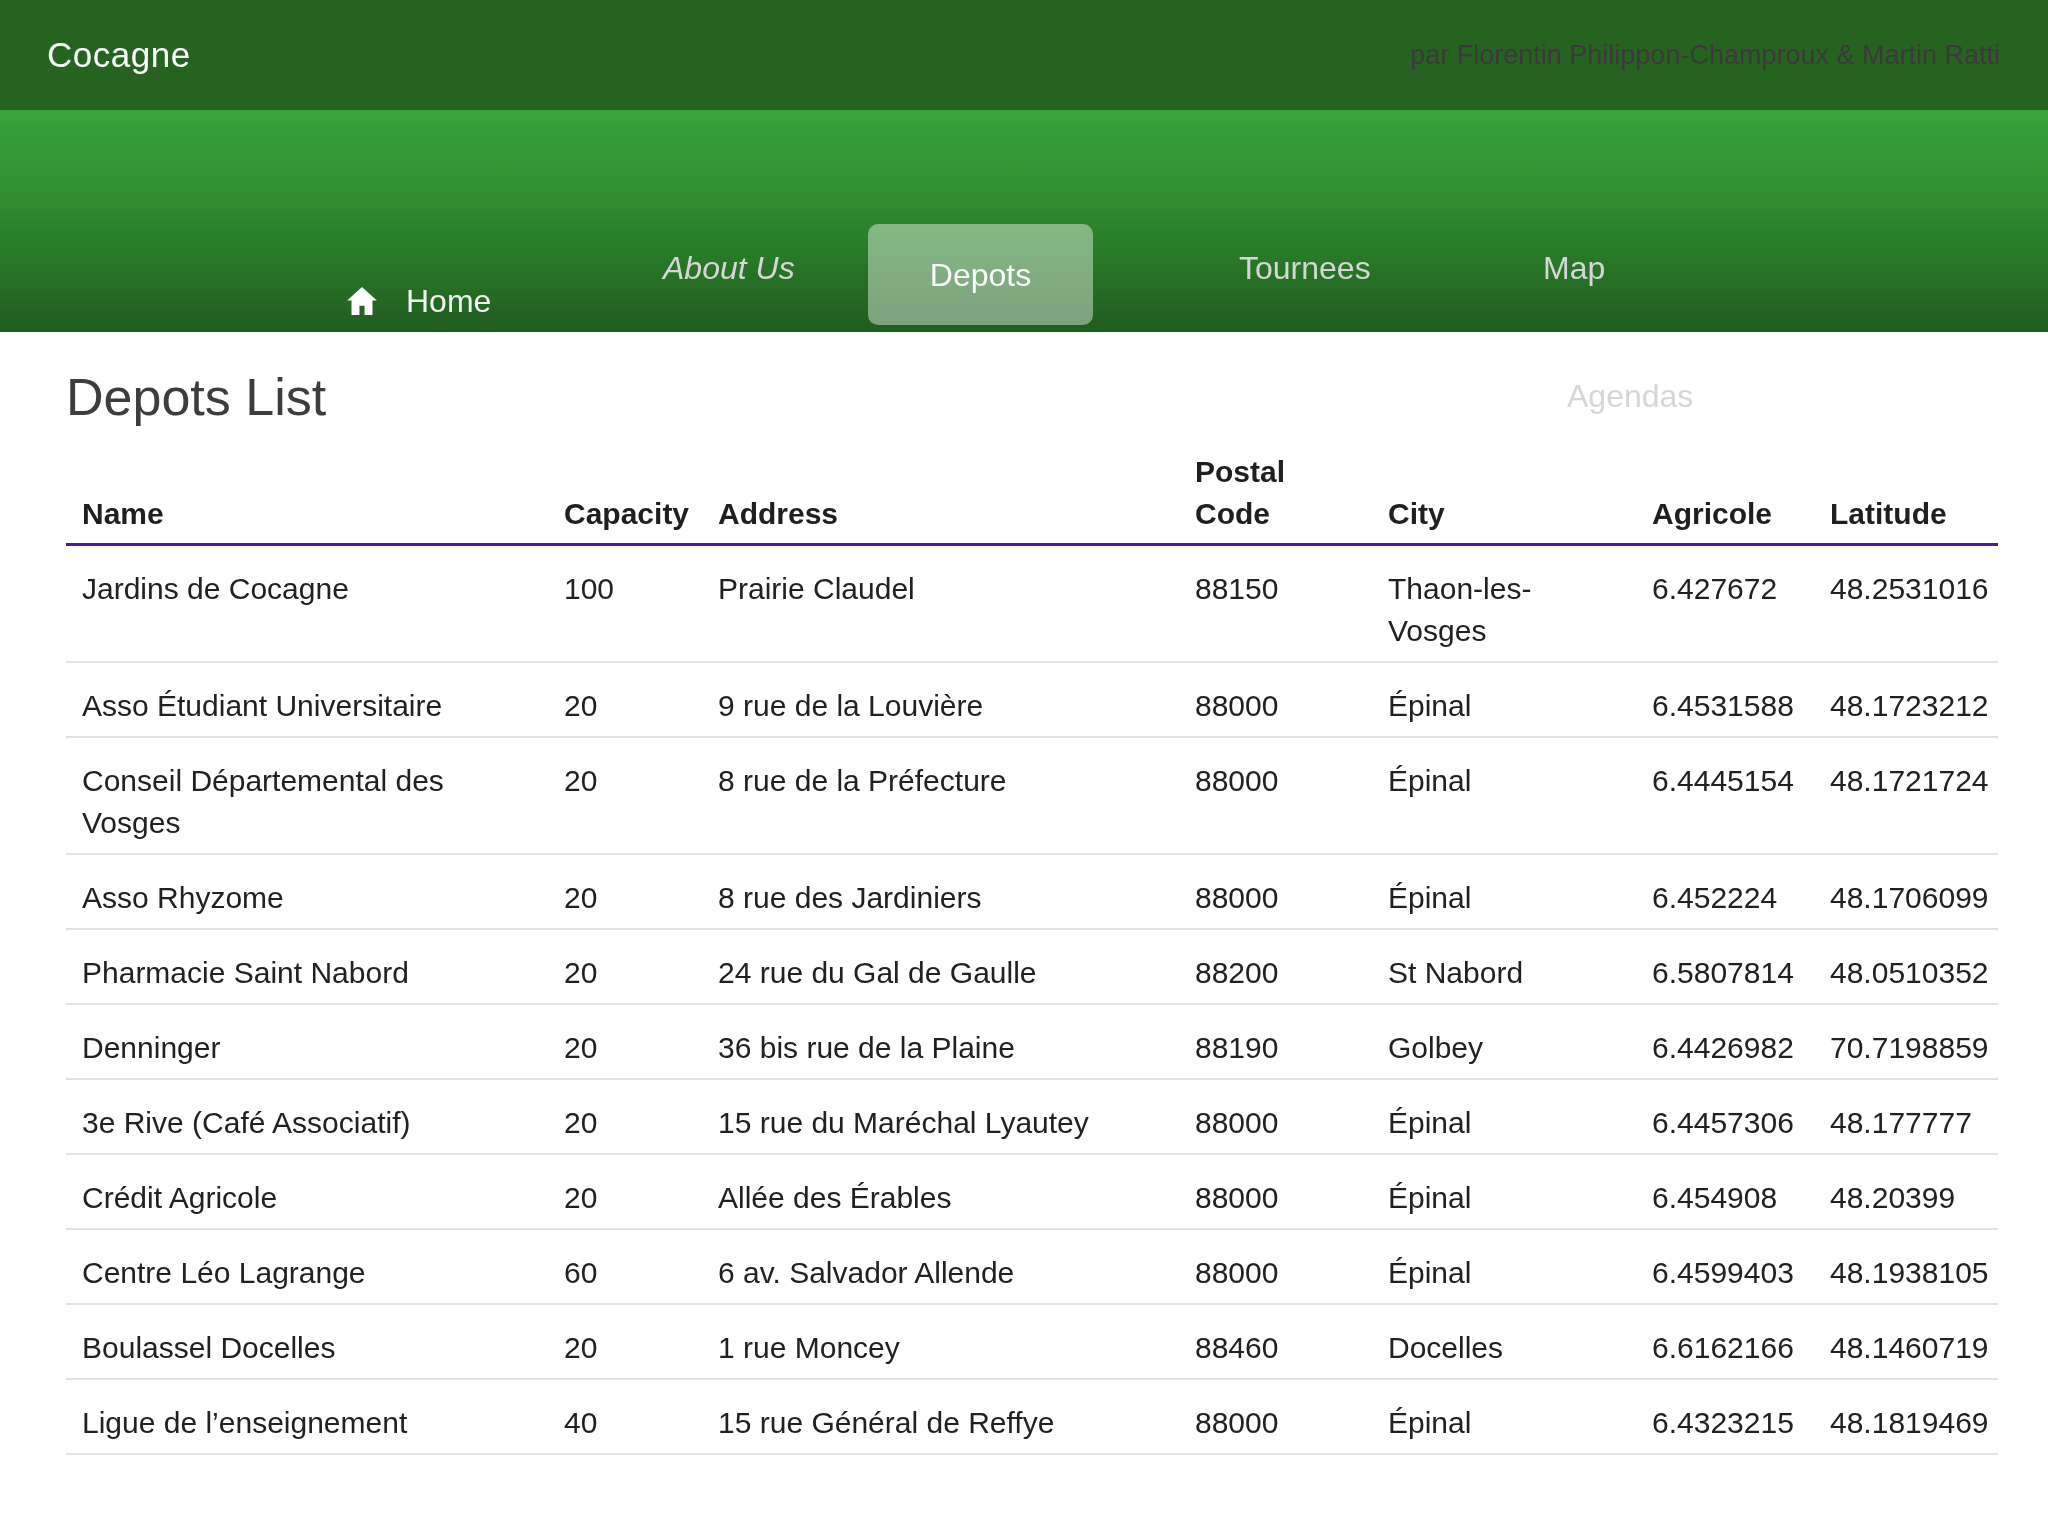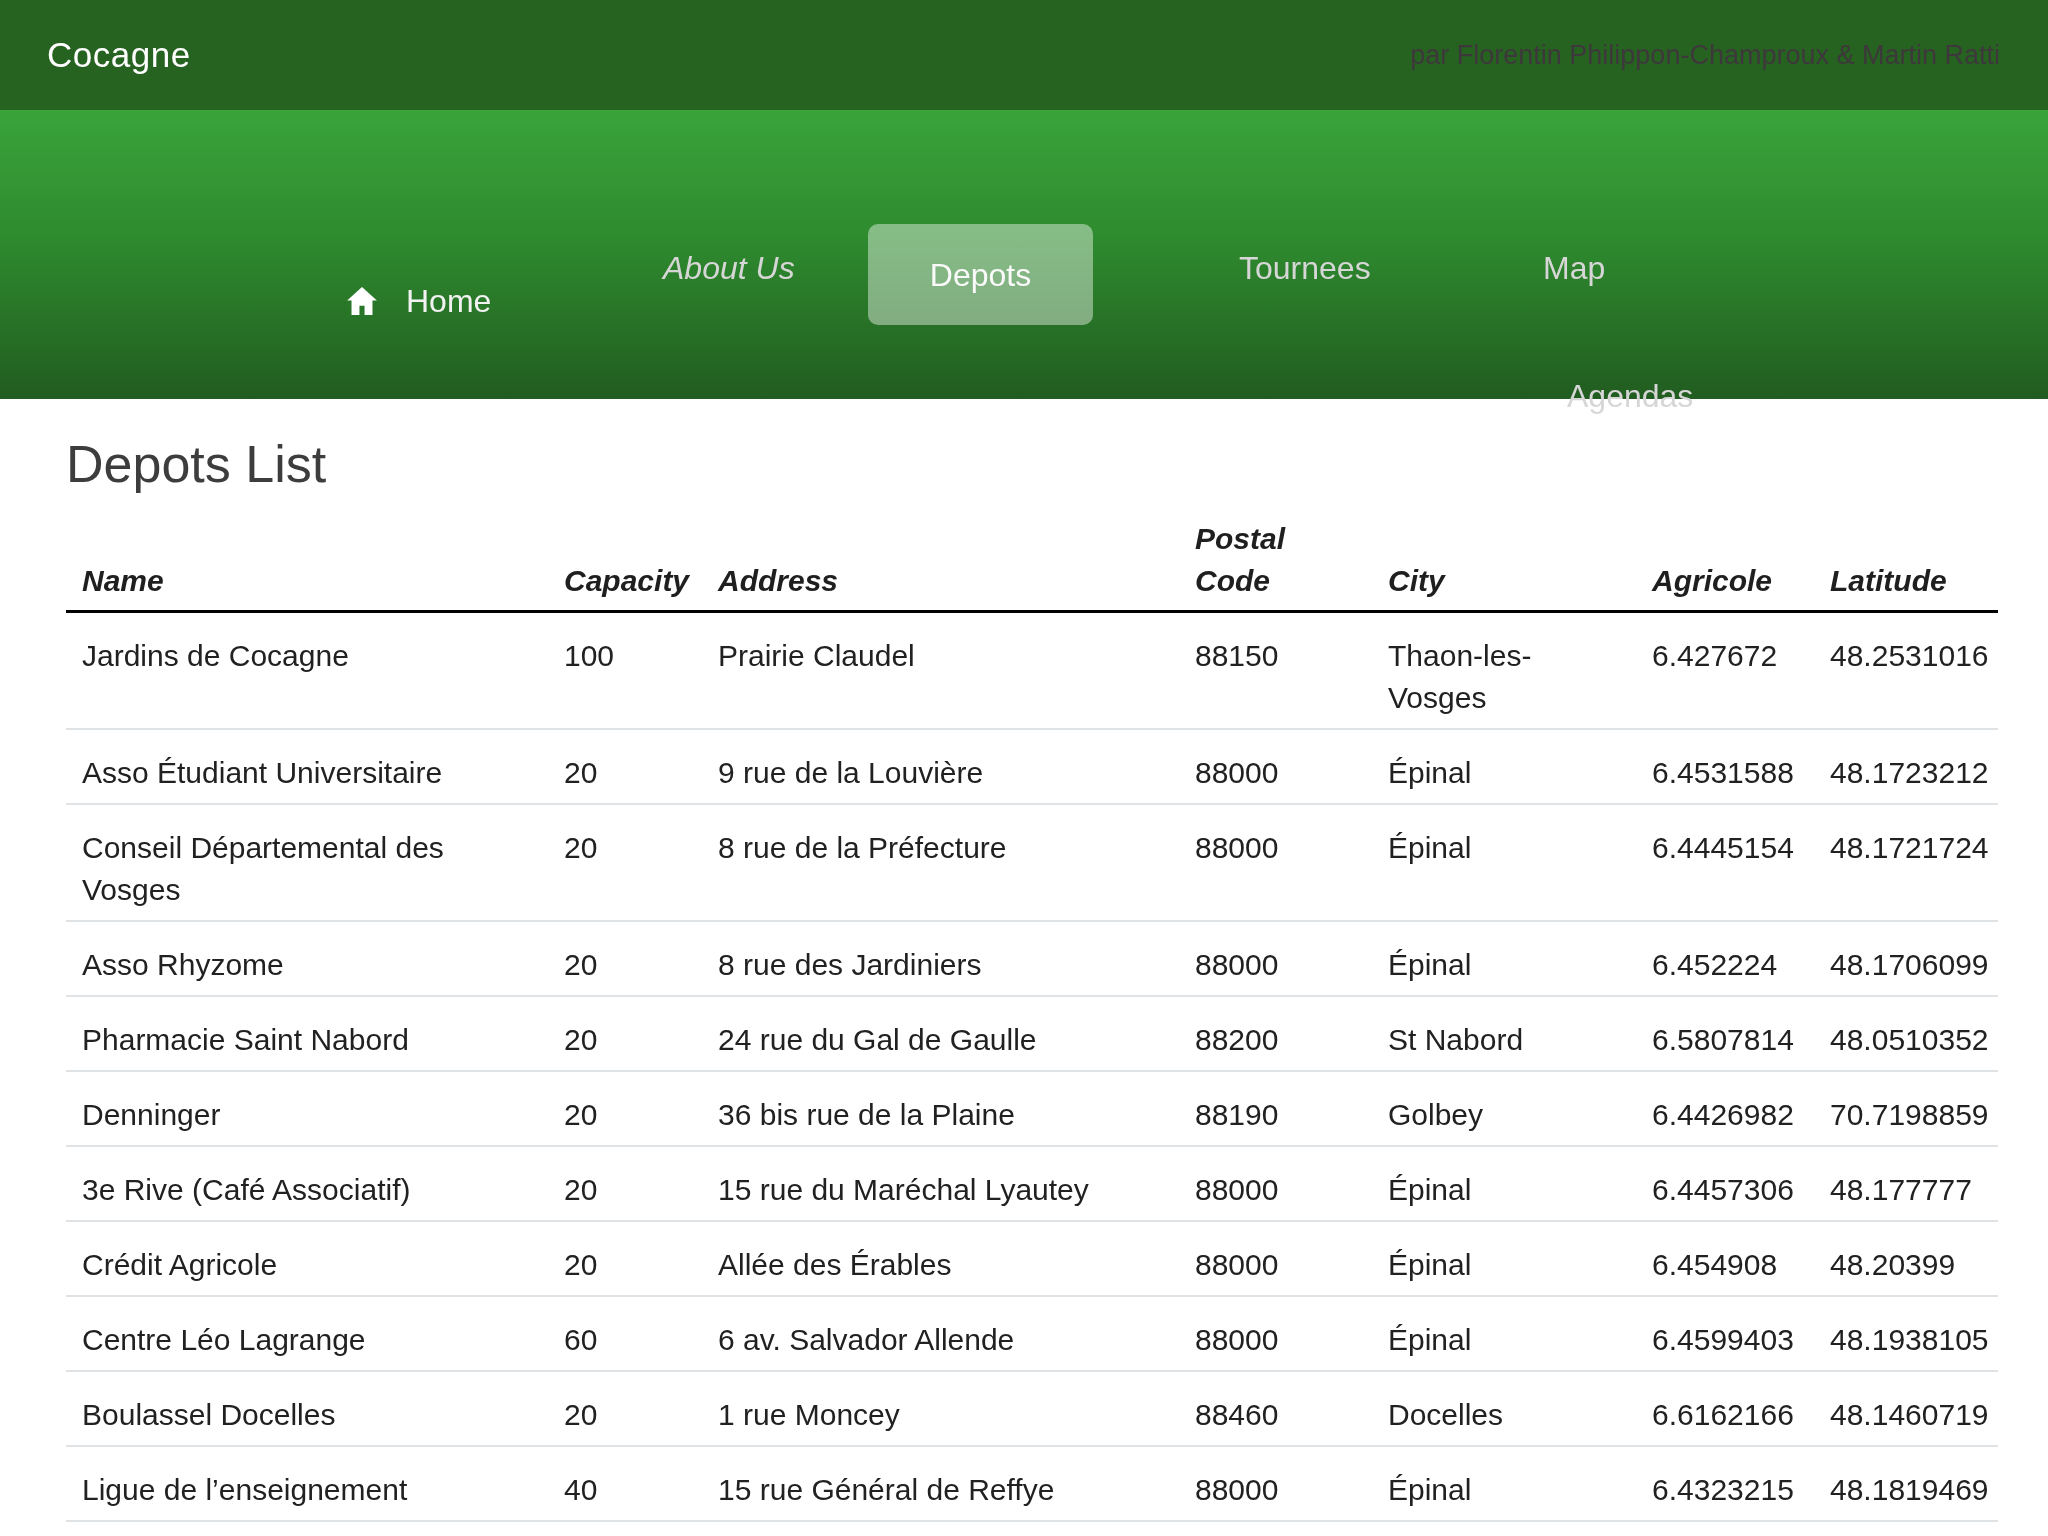--- a/index.html
+++ b/index.html
@@ -27,21 +27,21 @@
     letter-spacing:0.5px;
   }
   .author{
     color:#3e383c;
     font-size:27px;
     font-weight:400;
   }
   
   .nav{
     position:relative;
-    height:289px;
+    height:222px;
     background:linear-gradient(to bottom,#3aa43a 0%,#2e8a2e 45%,#215c20 100%);
   }
   .nav a{
     text-decoration:none;
     color:#d6d6d6;
     font-size:32px;
     position:absolute;
     line-height:36px;
     white-space:nowrap;
   }
@@ -81,23 +81,22 @@
     table-layout:fixed;
   }
   th{
     text-align:left;
     vertical-align:bottom;
     font-size:30px;
     line-height:42px;
     font-weight:700;
     color:#1f1f1f;
     padding:23px 16px 8px 16px;
-    border-bottom:3px solid #000000;
+    border-bottom:3px solid #4c1d95;
     white-space:nowrap;
-    font-style:italic;
   }
   th.th-wrap{white-space:normal;}
   td{
     font-size:30px;
     line-height:42px;
     font-weight:400;
     color:#212121;
     vertical-align:top;
     padding:22px 16px 9px 16px;
     border-bottom:2px solid #e0e3e6;

